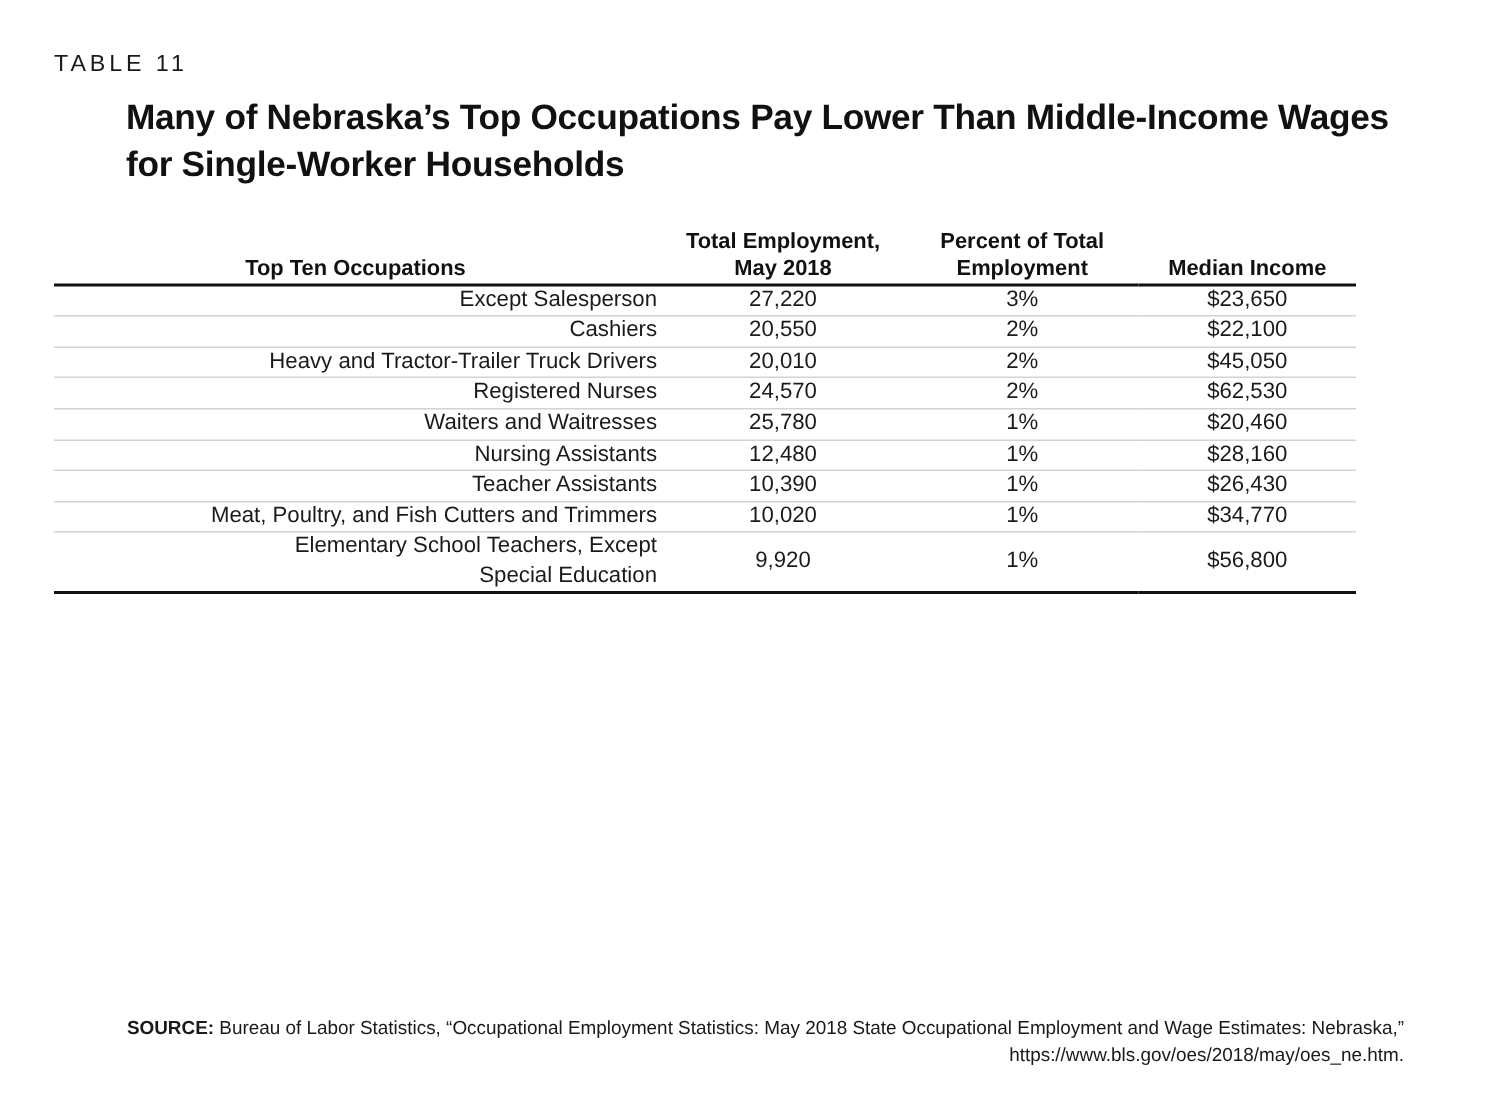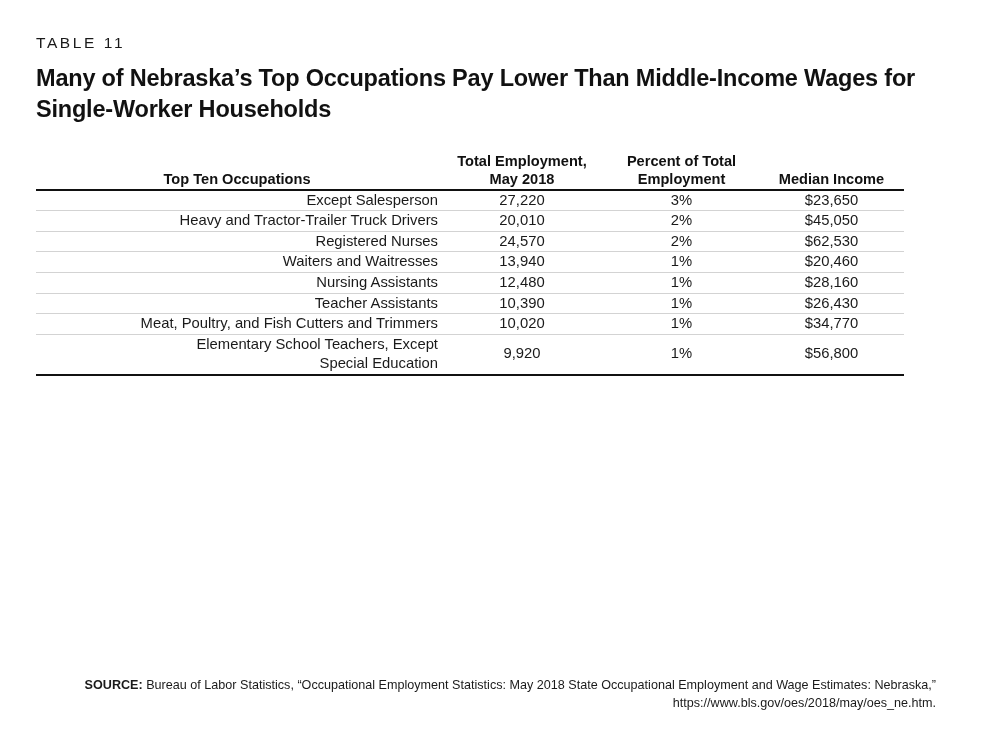--- a/index.html
+++ b/index.html
@@ -29,20 +29,21 @@
     margin-bottom: 11px;
   }
   .title {
     font-size: 23.5px;
     font-weight: bold;
     line-height: 1.33;
     letter-spacing: -0.2px;
     color: #111111;
     max-width: 930px;
     margin-bottom: 26px;
+    margin-left: 48px;
   }
   table.data {
     border-collapse: collapse;
     width: 868px;
     margin-left: 0;
     table-layout: fixed;
   }
   table.data th, table.data td {
     padding: 0;
   }
@@ -133,20 +134,29 @@
         <td class="occ">
           <div>Except Salesperson</div>
           <div></div>
         </td>
         <td class="num">27,220</td>
         <td class="num">3%</td>
         <td class="num">$23,650</td>
       </tr>
       <tr>
         <td class="occ">
+          <div>Cashiers</div>
+          <div></div>
+        </td>
+        <td class="num">20,550</td>
+        <td class="num">2%</td>
+        <td class="num">$22,100</td>
+      </tr>
+      <tr>
+        <td class="occ">
           <div>Heavy and Tractor-Trailer Truck Drivers</div>
           <div></div>
         </td>
         <td class="num">20,010</td>
         <td class="num">2%</td>
         <td class="num">$45,050</td>
       </tr>
       <tr>
         <td class="occ">
           <div>Registered Nurses</div>
@@ -154,21 +164,21 @@
         </td>
         <td class="num">24,570</td>
         <td class="num">2%</td>
         <td class="num">$62,530</td>
       </tr>
       <tr>
         <td class="occ">
           <div>Waiters and Waitresses</div>
           <div></div>
         </td>
-        <td class="num">13,940</td>
+        <td class="num">25,780</td>
         <td class="num">1%</td>
         <td class="num">$20,460</td>
       </tr>
       <tr>
         <td class="occ">
           <div>Nursing Assistants</div>
           <div></div>
         </td>
         <td class="num">12,480</td>
         <td class="num">1%</td>

